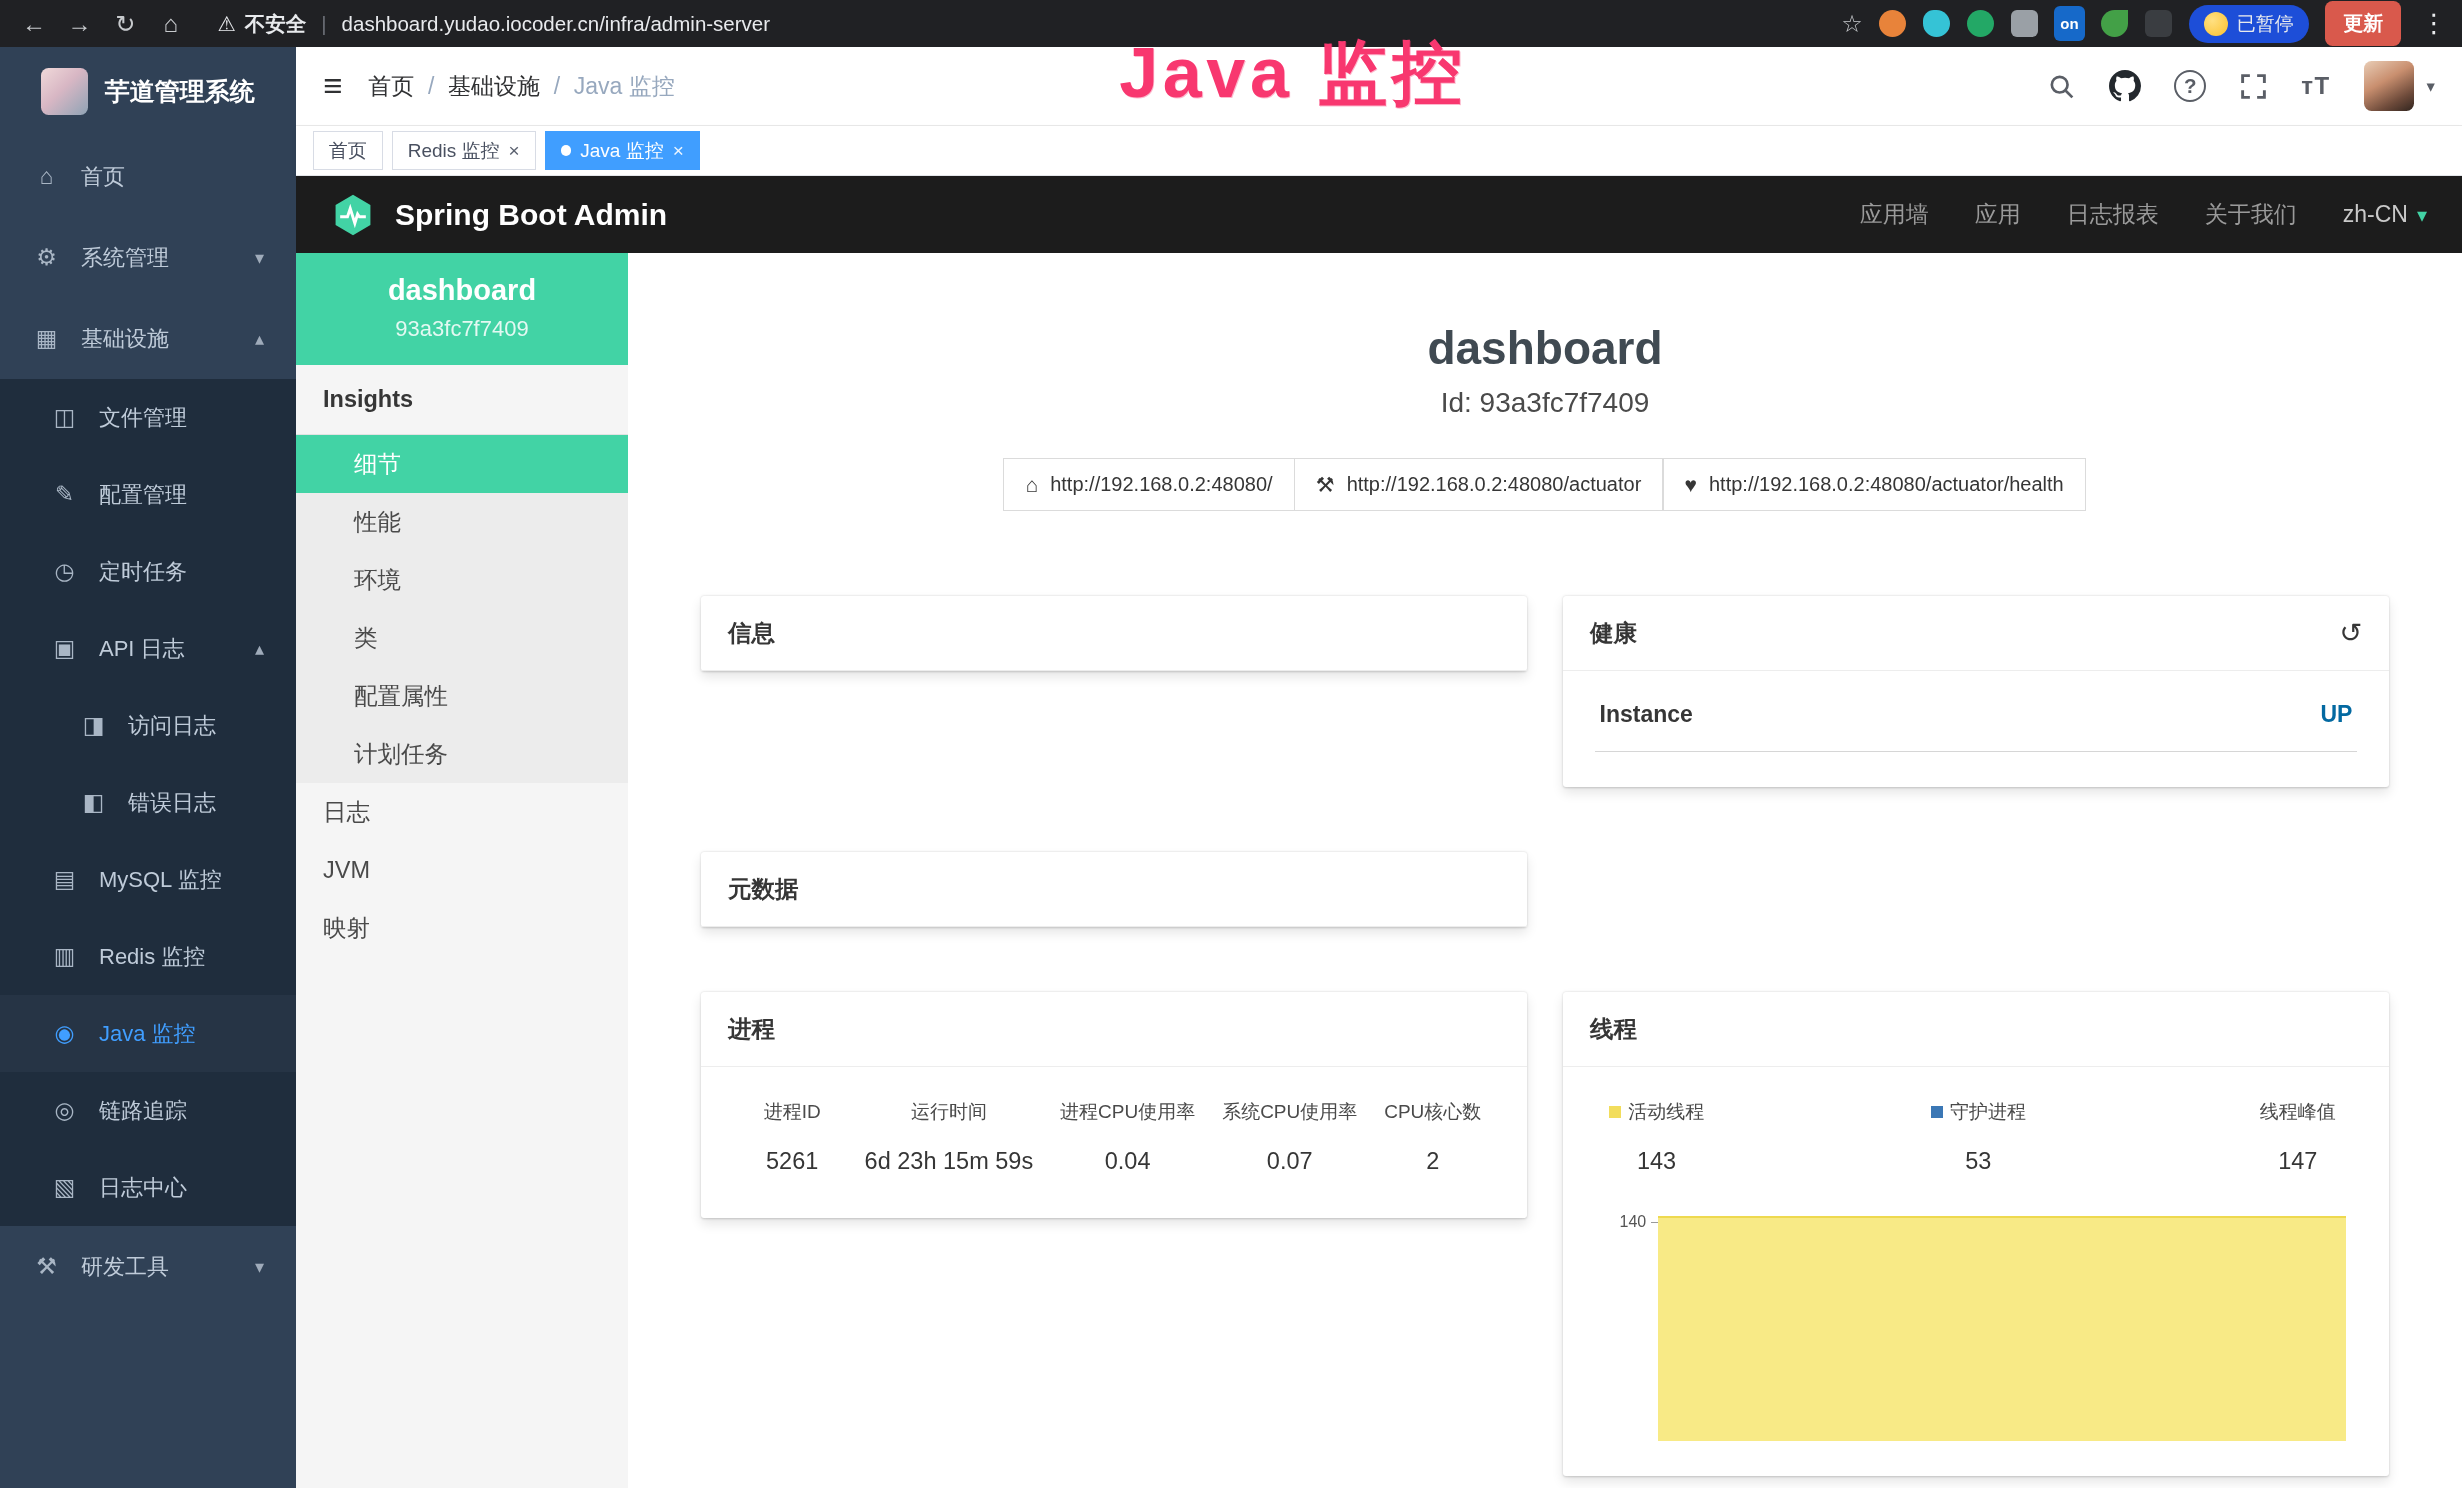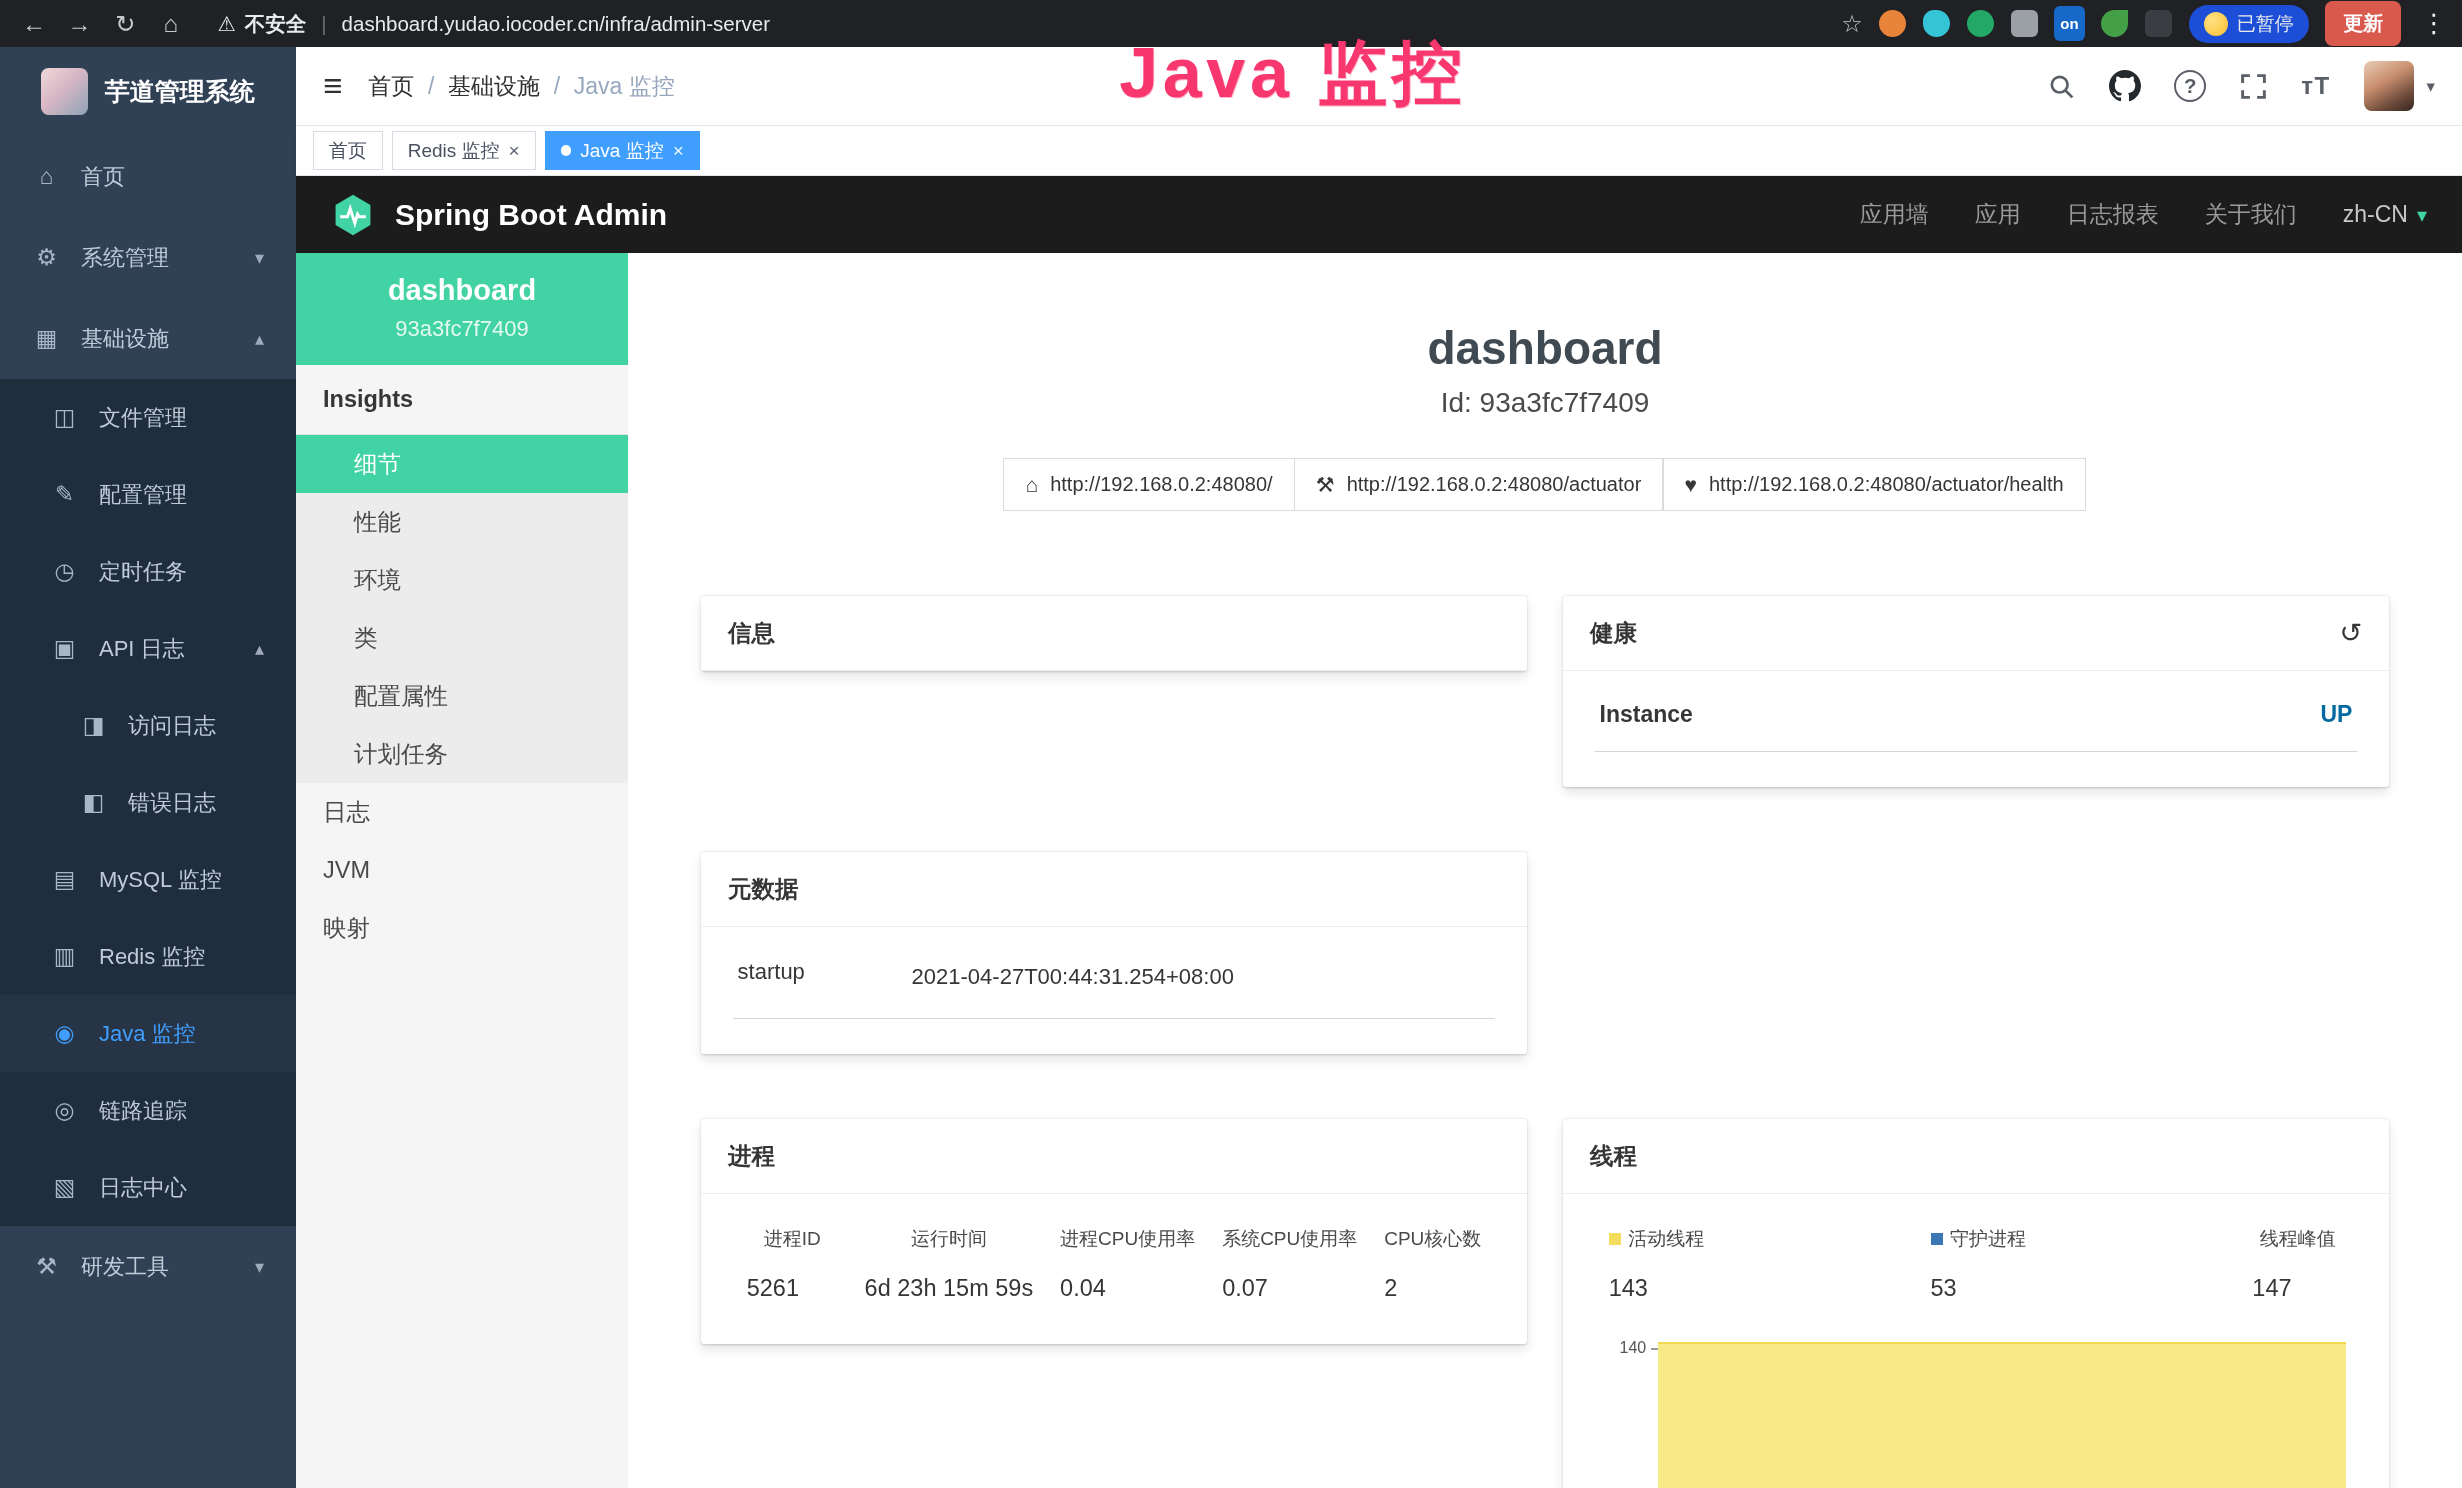--- a/index.html
+++ b/index.html
@@ -121,21 +121,21 @@
   .kv-label{width:174px;flex:0 0 auto;font-size:22px;color:#363636}
   .kv-val{font-size:22px;color:#363636;line-height:36px}
   .v-line.ind{padding-left:27px}
 
   .hrow{display:flex;align-items:center;justify-content:space-between;
     border-bottom:1.5px solid #d6d6d6;padding:3px 4.6px 23px}
   .hrow .hl{font-size:23px;font-weight:bold;color:#363636}
   .hrow .hv{font-size:23px;font-weight:bold;color:#0369a1}
 
   .metrics{display:flex;justify-content:space-between;padding:4.6px 13.7px 7.6px}
-  .metric{text-align:left;min-width:91px}
+  .metric{text-align:center;min-width:91px}
   .m-label{font-size:19px;color:#4a4a4a;display:flex;align-items:center;justify-content:center;gap:7.6px}
   .m-value{font-size:23.5px;color:#363636;margin-top:23px}
   .sw{width:12px;height:12px;display:inline-block}
   .sw-yellow{background:#f2dd5c}
   .sw-blue{background:#3b77b5}
 
   .thread-chart{display:flex;margin-top:30px;padding:0 4.6px}
   .yaxis{width:58px;flex:0 0 auto;font-size:16px;color:#555;text-align:right}
   .tick{height:29px;display:flex;align-items:flex-start;justify-content:flex-end;gap:4.6px}
   .tick::after{content:"";width:6.8px;height:1.5px;background:#9a9a9a;margin-top:9px}
@@ -373,28 +373,20 @@
                 <div class="card-body">
                   <div class="hrow">
                     <span class="hl">Instance</span>
                     <span class="hv">UP</span>
                   </div>
                 </div>
               </section>
 
               <section class="card">
                 <div class="card-head">元数据</div>
-                <div class="card-body">
-                  <div class="kv-row">
-                    <span class="kv-label">startup</span>
-                    <div class="kv-val">
-                      <div class="v-line">2021-04-27T00:44:31.254+08:00</div>
-                    </div>
-                  </div>
-                </div>
               </section>
 
               <div></div>
 
               <section class="card">
                 <div class="card-head">进程</div>
                 <div class="card-body">
                   <div class="metrics">
                     <div class="metric">
                       <div class="m-label">进程ID</div>

